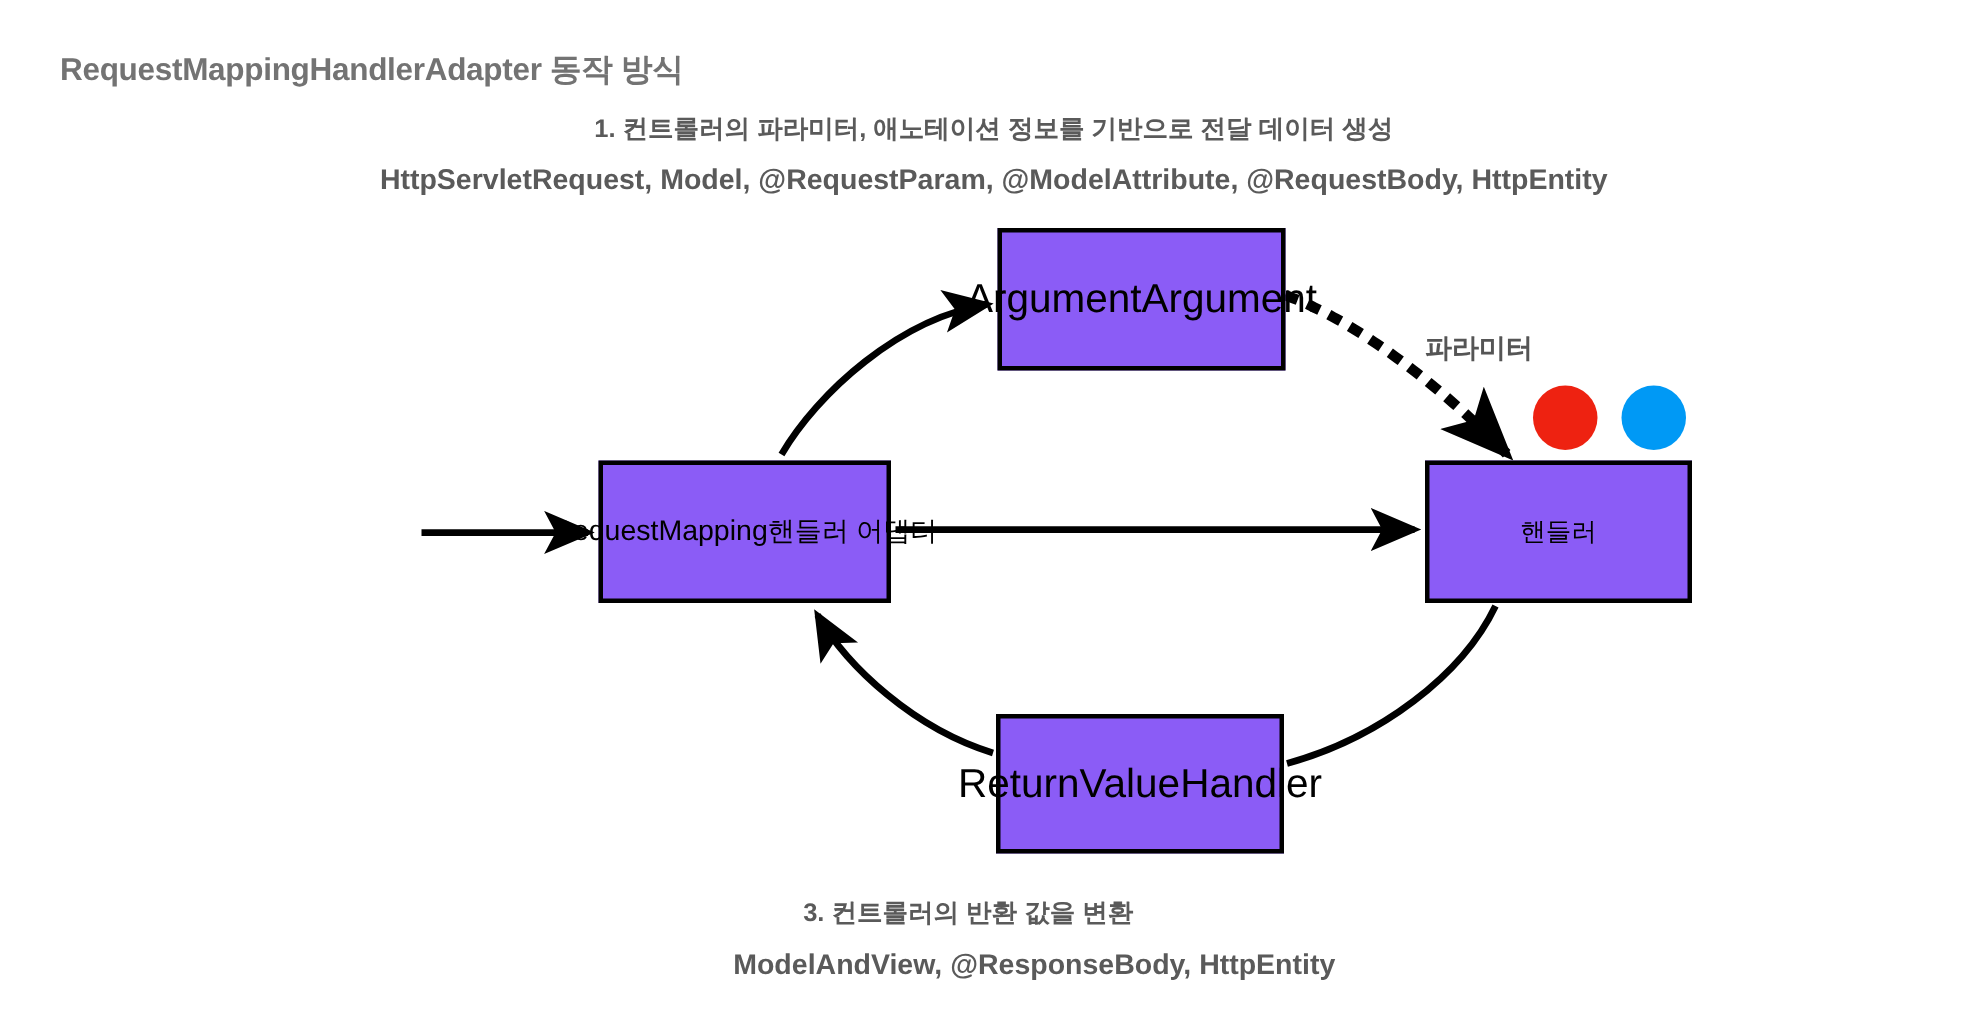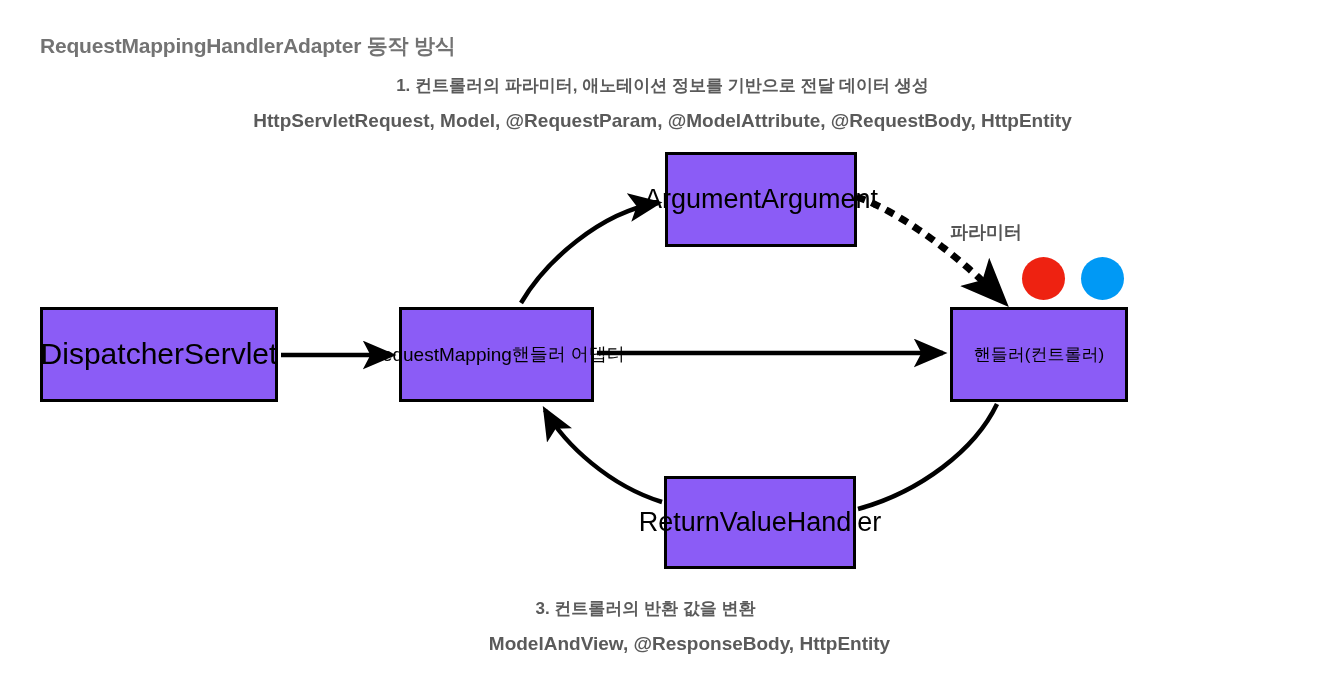--- a/index.html
+++ b/index.html
@@ -158,38 +158,33 @@
     <path d="M 997 404 C 975 450 920 492 858 509" fill="none" stroke="#000000" stroke-width="4.5"></path>
 
     <path d="M 662 502 C 610 486 565 445 545 410" fill="none" stroke="#000000" stroke-width="4.5" marker-end="url(#arrowhead)"></path>
   </svg>
 
   <div class="abs title">RequestMappingHandlerAdapter 동작 방식</div>
 
   <div class="abs subline subline-1">1. 컨트롤러의 파라미터, 애노테이션 정보를 기반으로 전달 데이터 생성</div>
   <div class="abs subline subline-2">HttpServletRequest, Model, @RequestParam, @ModelAttribute, @RequestBody, HttpEntity</div>
 
-  <div class="abs node" id="node-dispatcher">
-    <span class="line l1">Dispatcher</span>
-    <span class="line l2">Servlet</span>
-  </div>
 
   <div class="abs node" id="node-adapter">
     <span class="line l1">RequestMapping</span>
     <span class="line l2">핸들러 어댑터</span>
   </div>
 
   <div class="abs node" id="node-argres">
     <span class="line l1">Argument</span>
     <span class="line l2">Argument</span>
   </div>
 
   <div class="abs node" id="node-handler">
     <span class="line l1">핸들러</span>
-    <span class="line l2">(컨트롤러)</span>
   </div>
 
   <div class="abs node" id="node-returnval">
     <span class="line l1">ReturnValue</span>
     <span class="line l2">Handler</span>
   </div>
 
 
   <div class="abs param-label">파라미터</div>
   <div class="abs param-dots">

